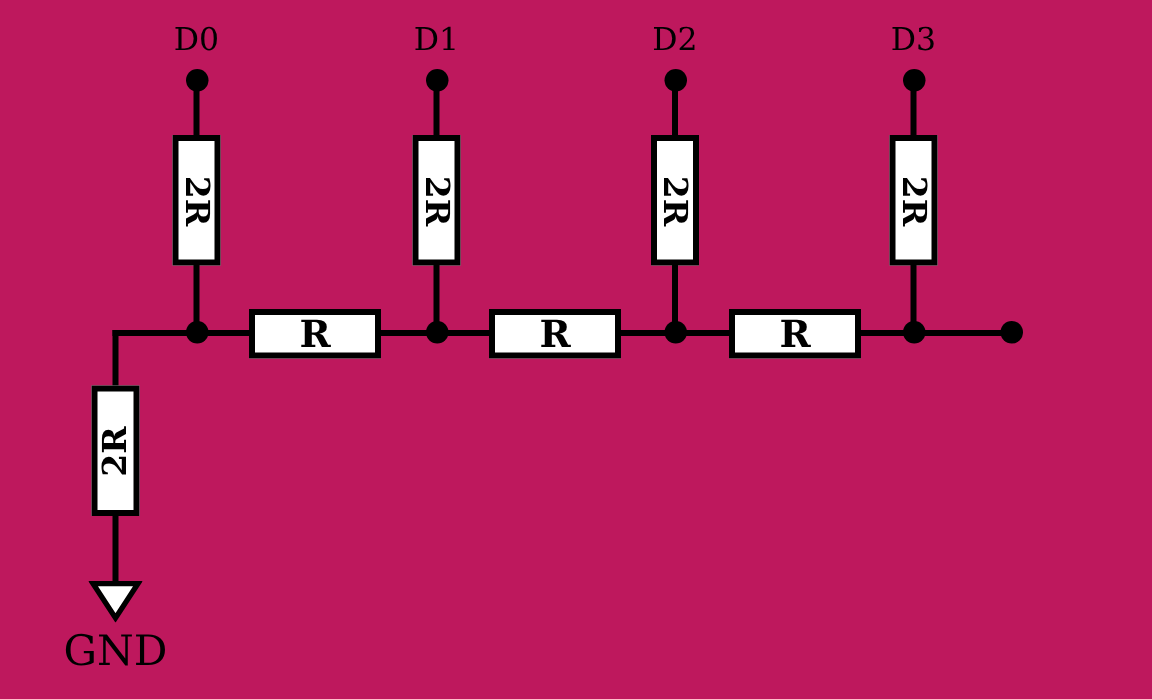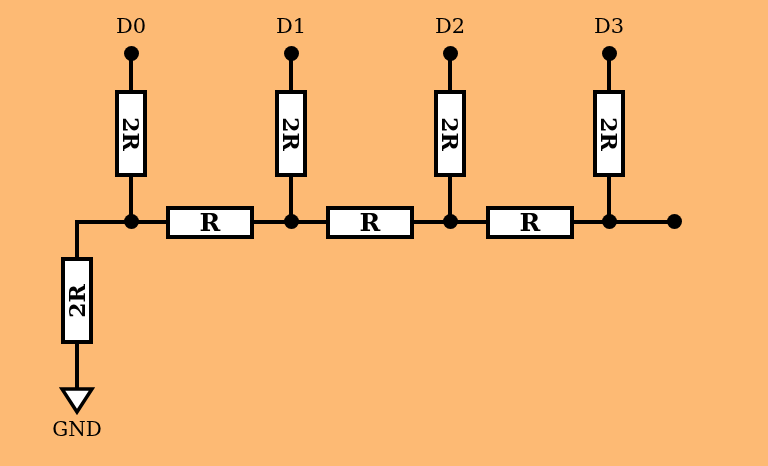--- a/index.html
+++ b/index.html
@@ -1,21 +1,21 @@
 <!DOCTYPE html>
 <html><head>
 <meta charset="utf-8">
 <style>
   html, body { margin: 0; padding: 0; background: #ffffff; }
 
   .stage {
     position: relative;
     width: 768px;
     height: 466px;
-    background: #fdba74;
+    background: #be185d;
     color: #000000;
     font-family: "DejaVu Serif", "Liberation Serif", serif;
     overflow: hidden;
   }
 
   
   .col {
     position: absolute;
     top: 0;
     left: calc(var(--x) * 1px - 60px);
@@ -94,21 +94,21 @@
   .res-h.r3 { left: 486px; }
 
   .gnd-symbol {
     margin-left: -18px;
     top: 387px;
   }
 
   .gnd-label {
     transform: translateX(-50%);
     top: 417px;
-    font-size: 20px;
+    font-size: 28px;
     white-space: nowrap;
     text-align: center;
   }
 
   .out-dot {
     position: absolute;
     left: 667px; top: 214px;
     width: 15px; height: 15px;
     border-radius: 50%;
     background: #000000;

